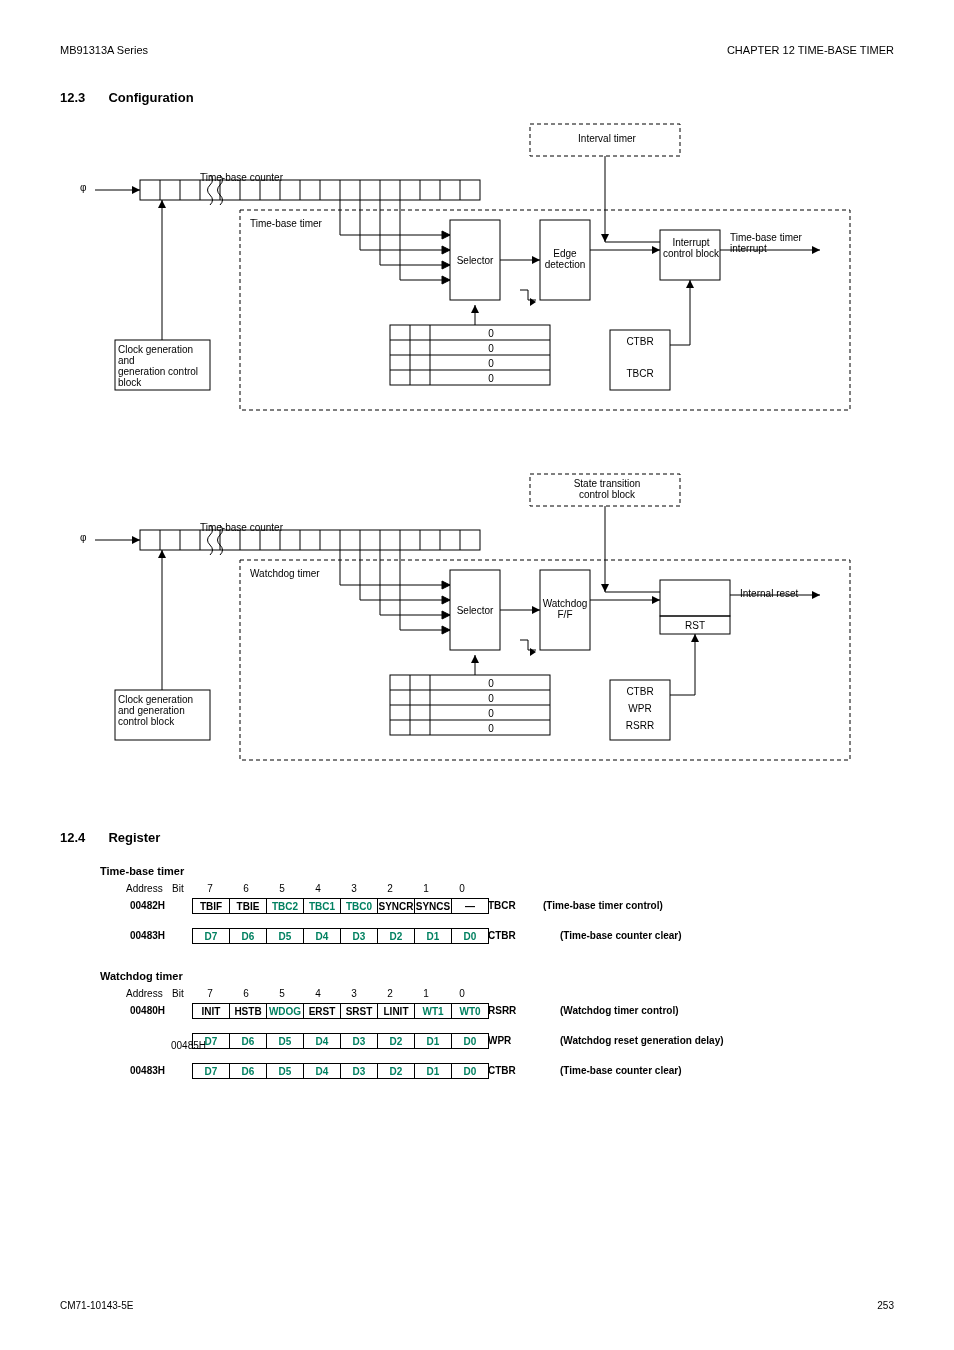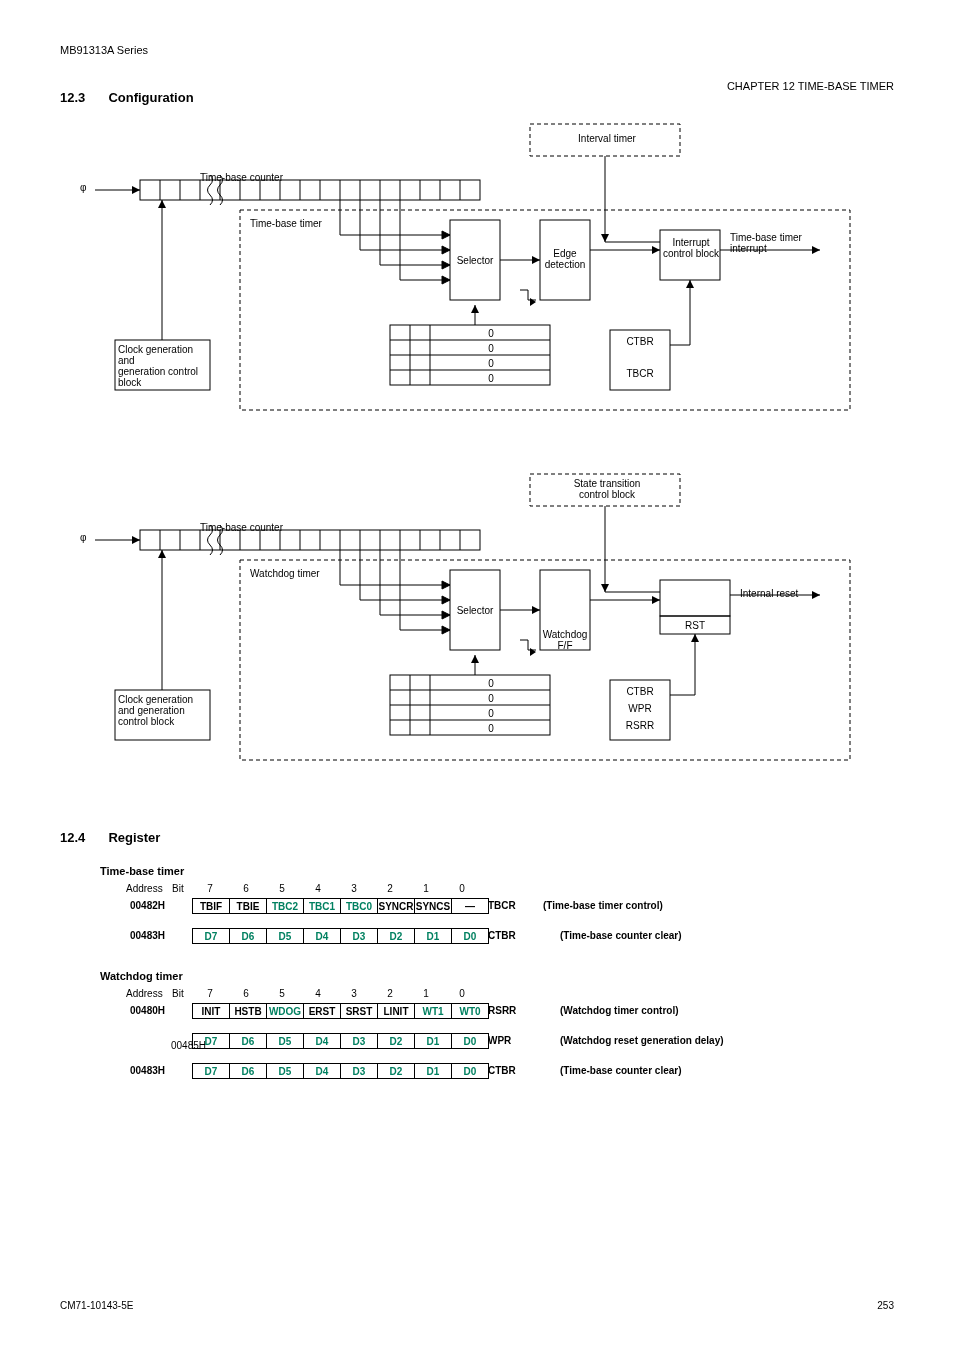--- a/index.html
+++ b/index.html
@@ -13,21 +13,21 @@
   .bitrow .bitcell:first-child { border-left:1px solid #000; }
   .sec-title { font-weight:bold; font-size:13px; }
   .sec-num { font-weight:bold; font-size:13px; }
   .figtitle { font-weight:bold; font-size:12px; text-align:center; }
 </style>
 </head>
 <body>
 
 <div class="page">
 
-  <div class="abs" style="right:60px; top:44px; font-size:11px;margin-top:36px;">CHAPTER 12 TIME-BASE TIMER</div>
+  <div class="abs" style="right:60px; top:44px; font-size:11px;">CHAPTER 12 TIME-BASE TIMER</div>
   <div class="abs" style="left:60px; top:44px; font-size:11px;">MB91313A Series</div>
 
   <div class="abs" style="left:60px; top:90px;">
     <span class="sec-num">12.3</span>
     <span class="sec-title" style="margin-left:20px;">Configuration</span>
   </div>
 
   <svg class="abs" style="left:60px; top:120px;" width="830" height="320">
 
     <rect x="180" y="90" width="610" height="200" fill="none" stroke="#000" stroke-dasharray="4,3"></rect>
@@ -231,21 +231,21 @@
       <polygon points="415,185 411,193 419,193" fill="#000"></polygon>
   </svg>
 
   <div class="abs small" style="left:80px; top:532px;">φ</div>
   <div class="abs small" style="left:200px; top:522px;">Time-base counter</div>
   <div class="abs small" style="left:250px; top:568px;">Watchdog timer</div>
   <div class="abs small" style="left:118px; top:694px; width:92px; white-space:pre-line;">Clock generation
 and generation
 control block</div>
   <div class="abs small center" style="left:452px; top:605px; width:46px;">Selector</div>
-  <div class="abs small center" style="left:538px; top:598px; width:54px; white-space:pre-line;margin-top:31px;">Watchdog F/F</div>
+  <div class="abs small center" style="left:538px; top:598px; width:54px; white-space:pre-line;">Watchdog F/F</div>
   <div class="abs small center" style="left:662px; top:620px; width:66px;">RST</div>
   <div class="abs small" style="left:740px; top:588px;">Internal reset</div>
   <div class="abs small center" style="left:534px; top:478px; width:146px; white-space:pre-line;">State transition
 control block</div>
   <div class="abs small center" style="left:612px; top:686px; width:56px;">CTBR</div>
   <div class="abs small center" style="left:612px; top:703px; width:56px;">WPR</div>
   <div class="abs small center" style="left:612px; top:720px; width:56px;">RSRR</div>
   <div class="abs small center" style="left:432px; top:678px; width:118px;">0</div>
   <div class="abs small center" style="left:432px; top:693px; width:118px;">0</div>
   <div class="abs small center" style="left:432px; top:708px; width:118px;">0</div>

